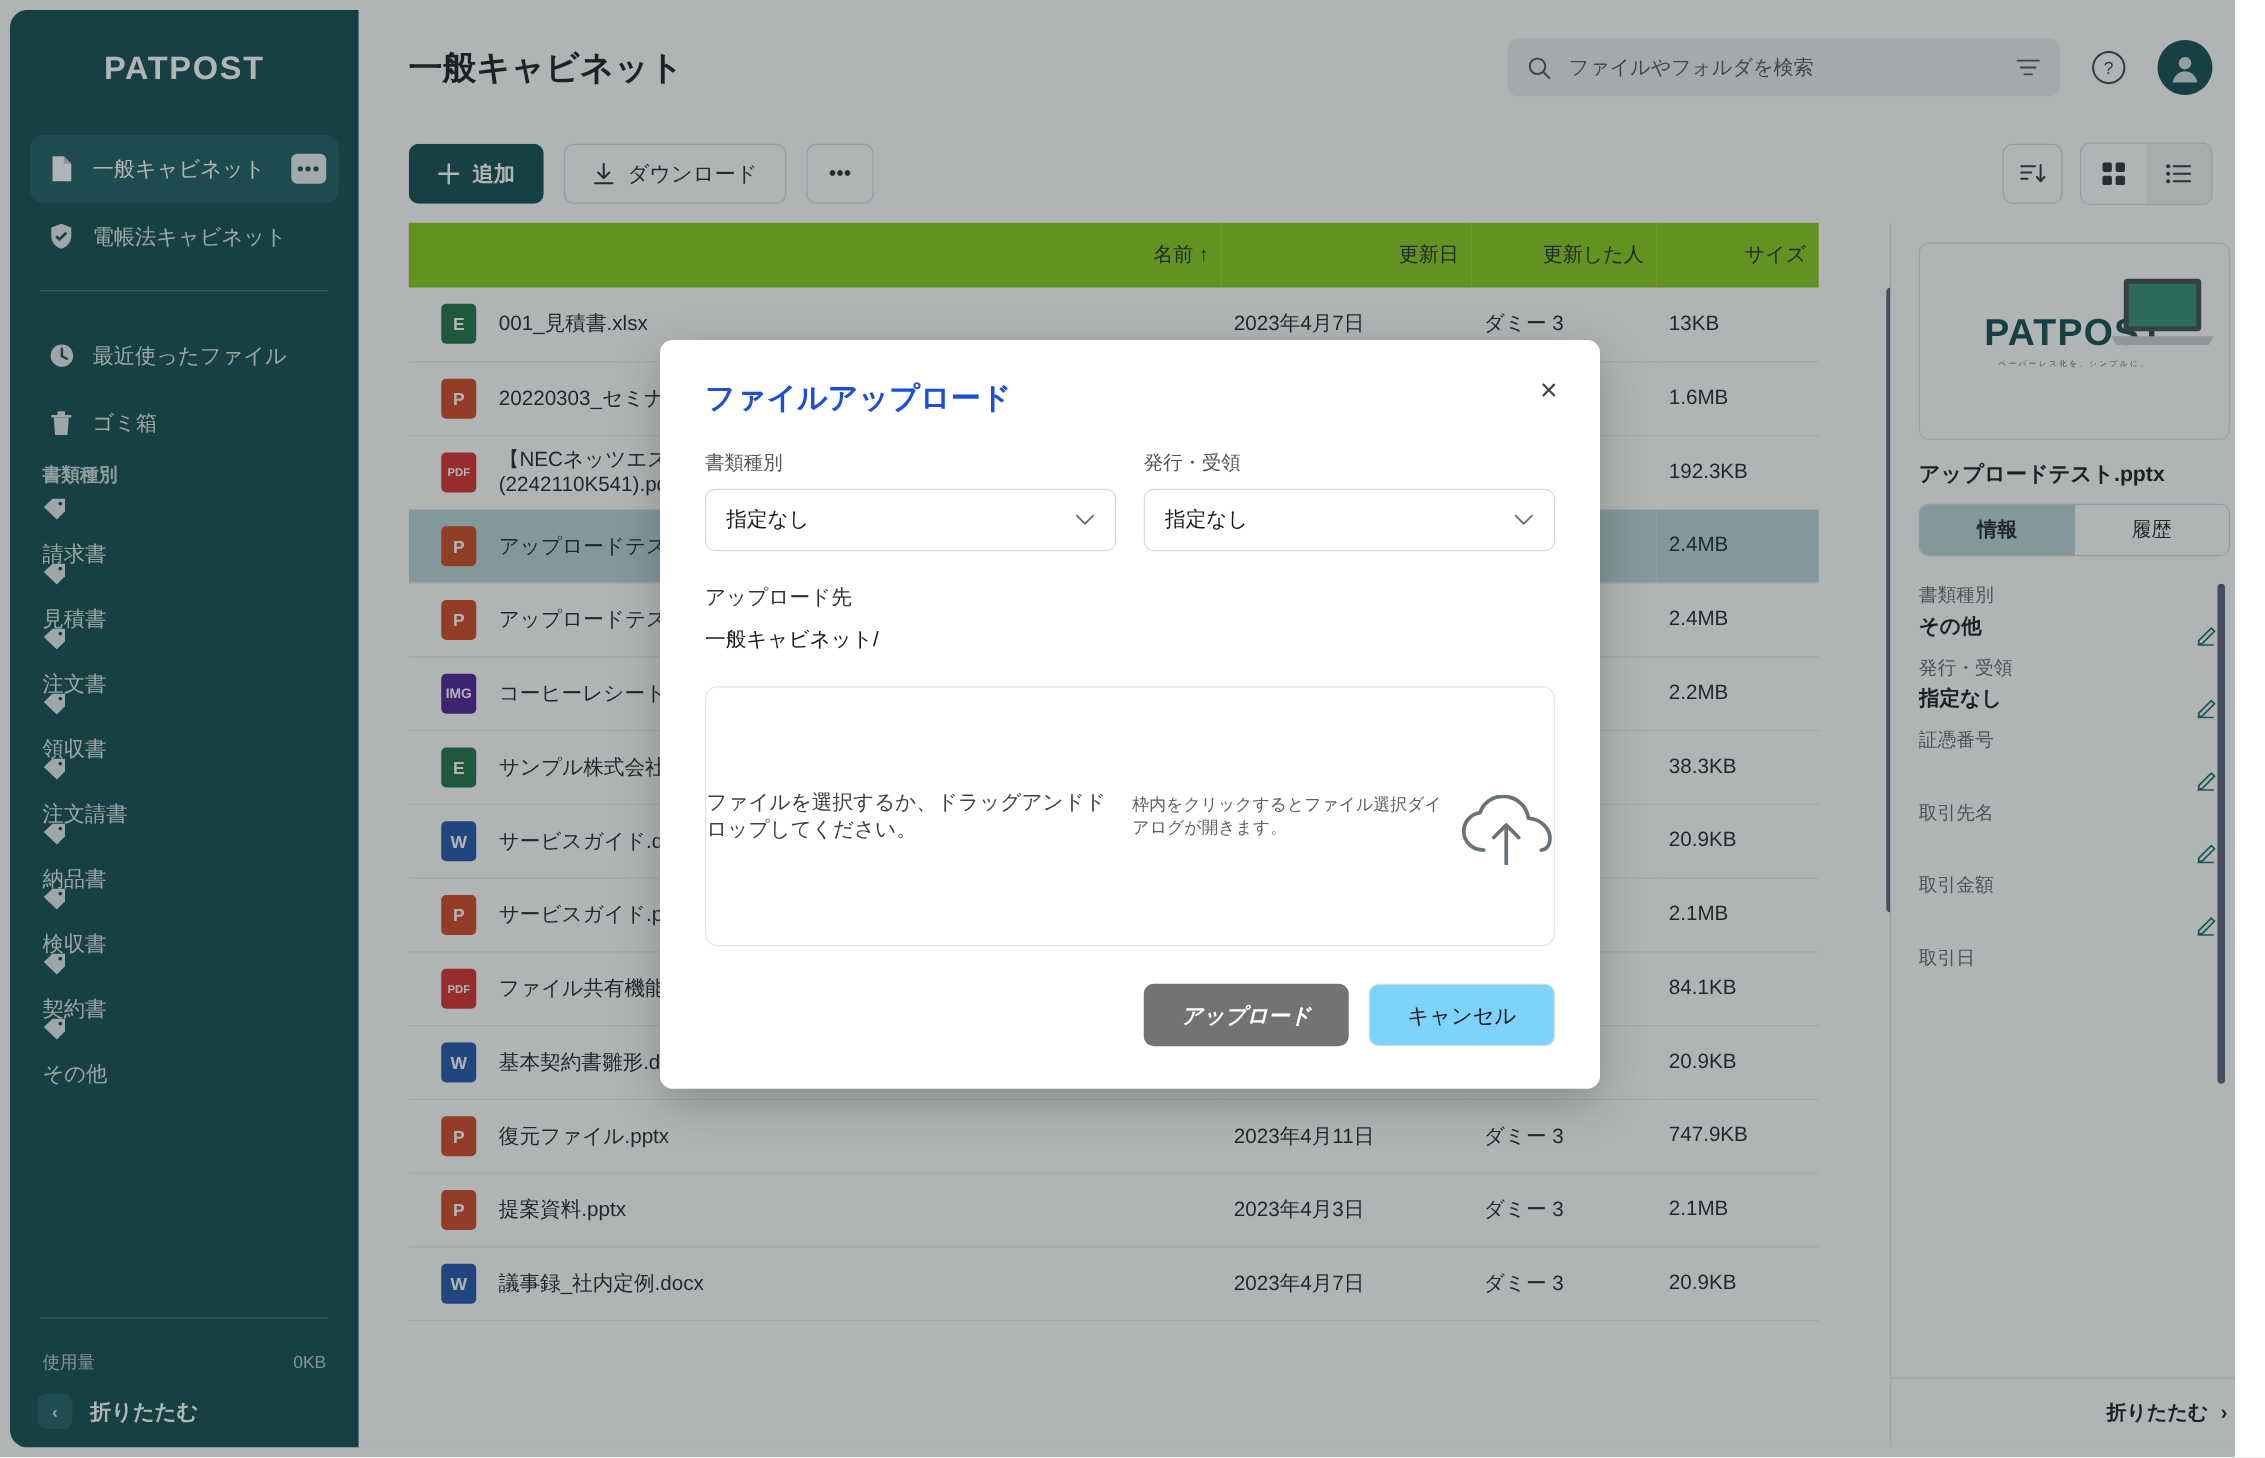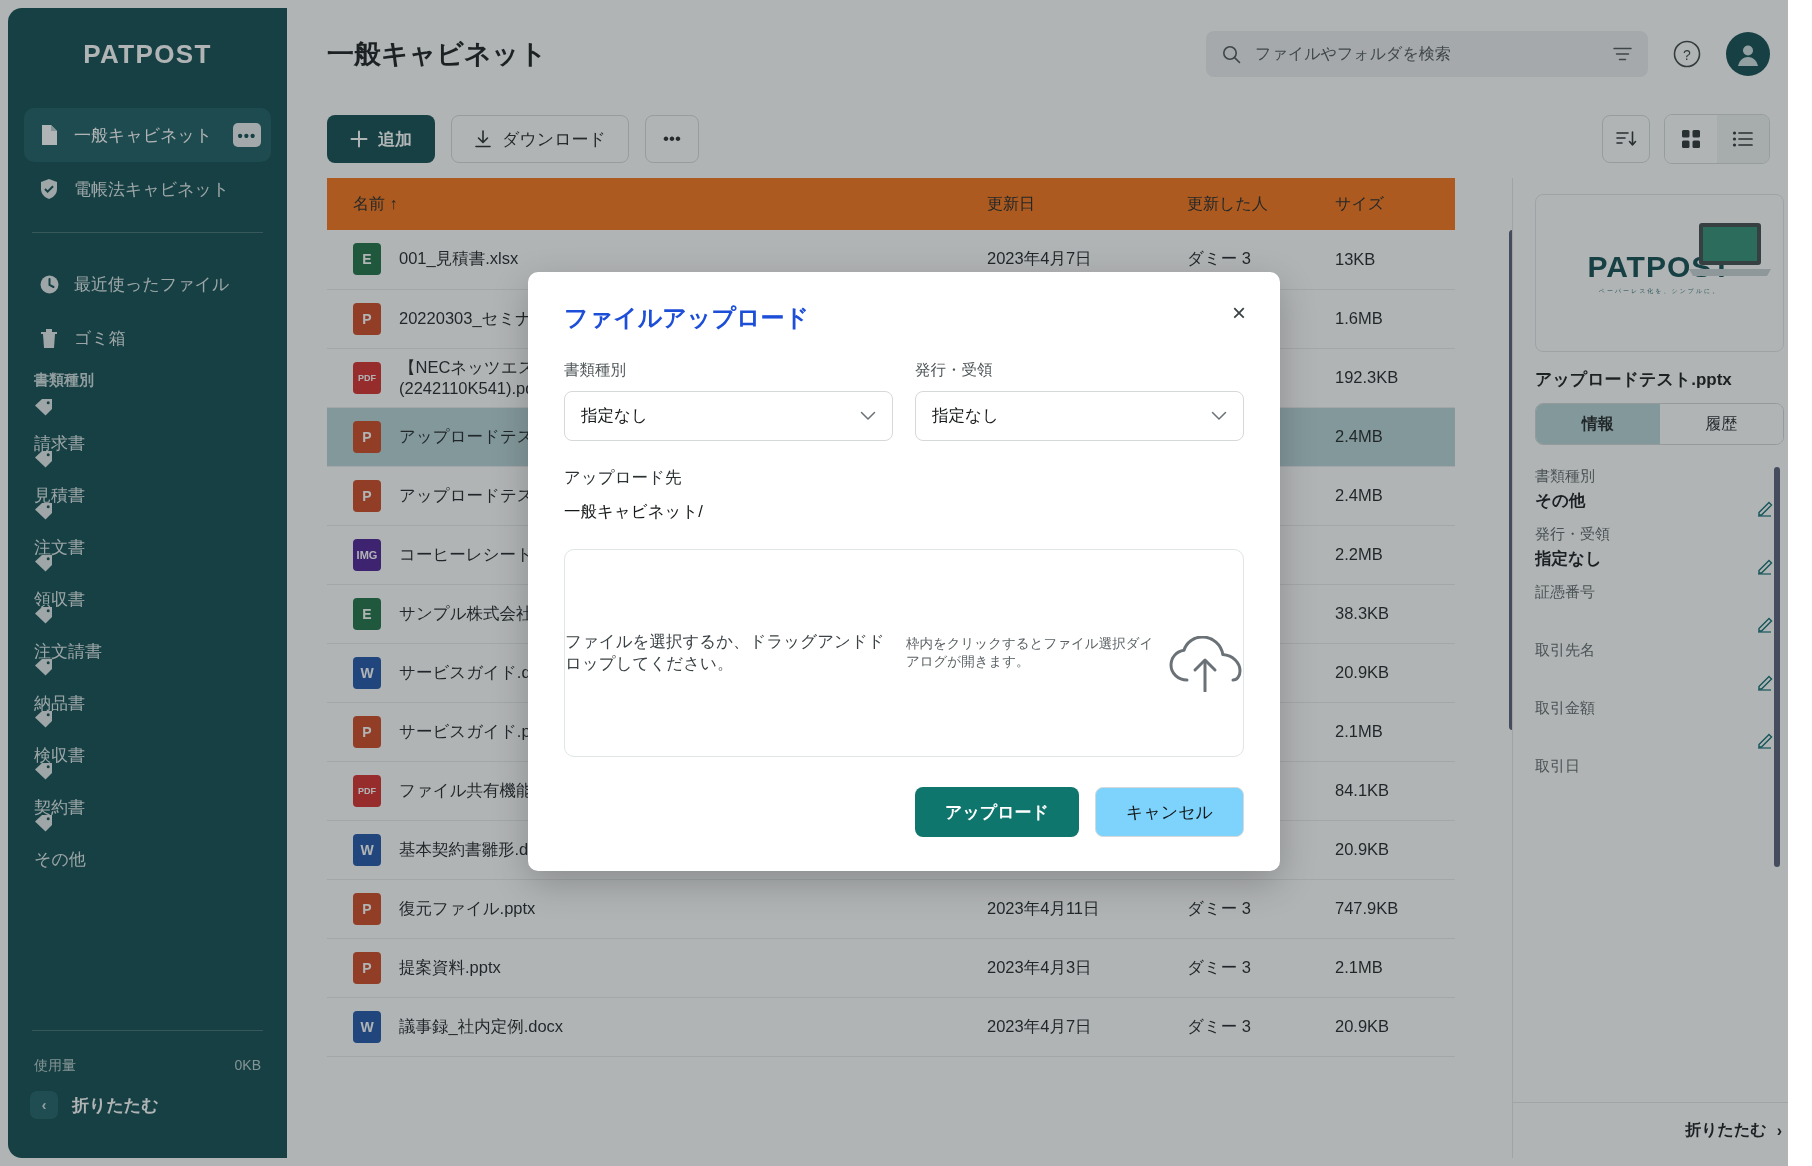--- a/index.html
+++ b/index.html
@@ -91,21 +91,21 @@
     display: flex; align-items: flex-start; gap: 16px;
     height: 52px;
     padding: 0 26px;
     font-size: 17px;
     color: #dfe9e9;
     cursor: pointer;
     flex-direction: column;
   }
   .sidebar-bottom {
     margin-top: auto;
-    padding-bottom: 33px;
+    padding-bottom: 9px;
     text-align: right;
   }
   .usage-row {
     display: flex; justify-content: space-between;
     padding: 10px 26px 6px 26px;
     font-size: 14px;
     color: #b9cccc;
   }
   .collapse-row {
     display: flex; align-items: center; gap: 14px;
@@ -240,22 +240,22 @@
     padding-left: 40px;
     overflow: hidden;
     position: relative;
   }
   table.files {
     width: 1128px;
     border-collapse: collapse;
     table-layout: fixed;
   }
   table.files th {
-    background: #f97316;
-    text-align: left;
+    background: #84cc16;
+    text-align: right;
     font-size: 16px;
     font-weight: 400;
     color: #1d2224;
     padding: 14px 10px;
     height: 52px;
     white-space: nowrap;
   }
   table.files th.c-name { padding-left: 26px; }
   table.files th.c-date { width: 200px; }
   table.files th.c-user { width: 148px; }
@@ -449,21 +449,21 @@
   }
   .mbtn {
     height: 50px;
     padding: 0 30px;
     border-radius: 8px;
     font-size: 17px;
     display: inline-flex; align-items: center; justify-content: center;
     cursor: pointer;
     font-weight: 700;
   }
-  .mbtn.primary { background: #0f766e; color: #fff; }
+  .mbtn.primary { background: #737373; color: #fff; font-style: italic; }
   .mbtn.ghost { background: #7dd3fc; border: 1px solid #d5d9da; color: #15181a; font-weight: 400;}
   svg { display: block; }
 </style>
 </head>
 <body>
 
 <div id="app">
   <div class="window">
 
     <aside class="sidebar">

